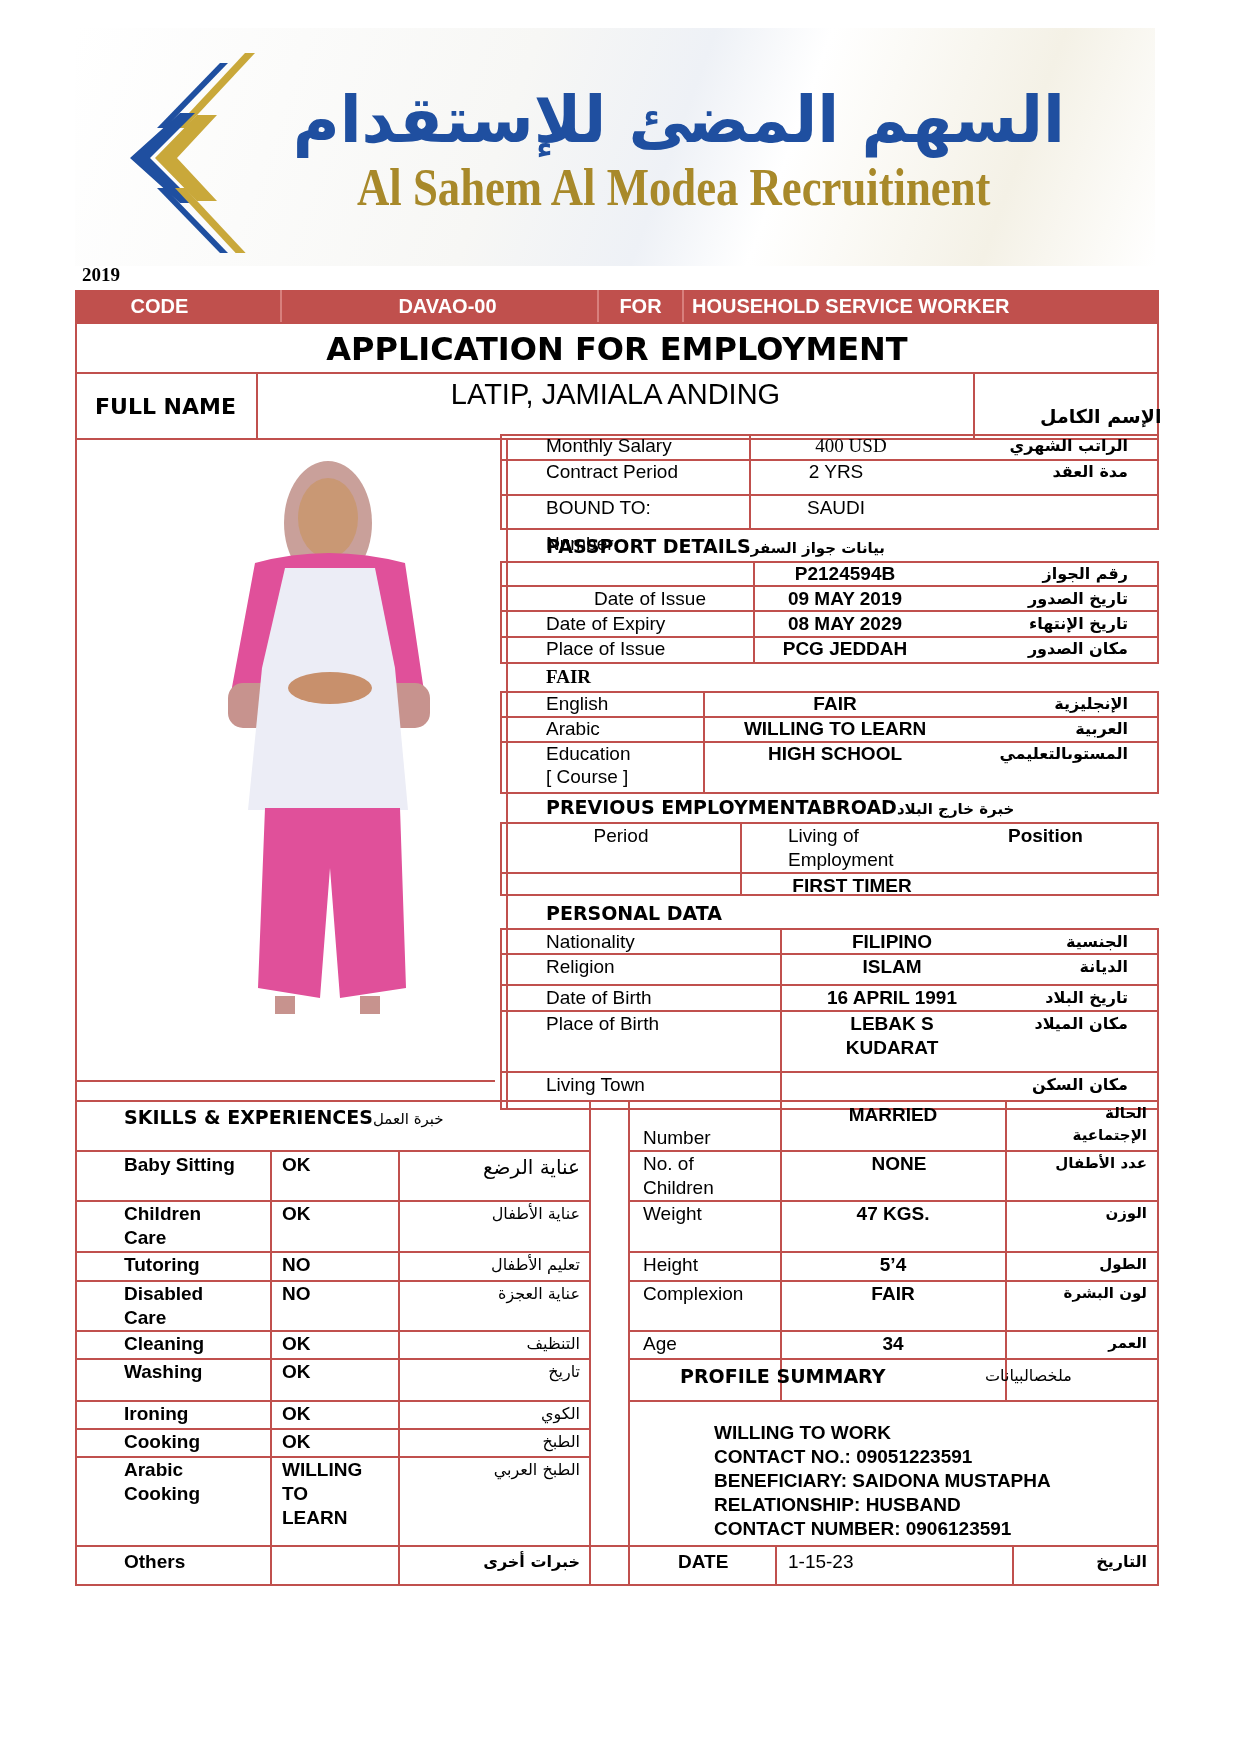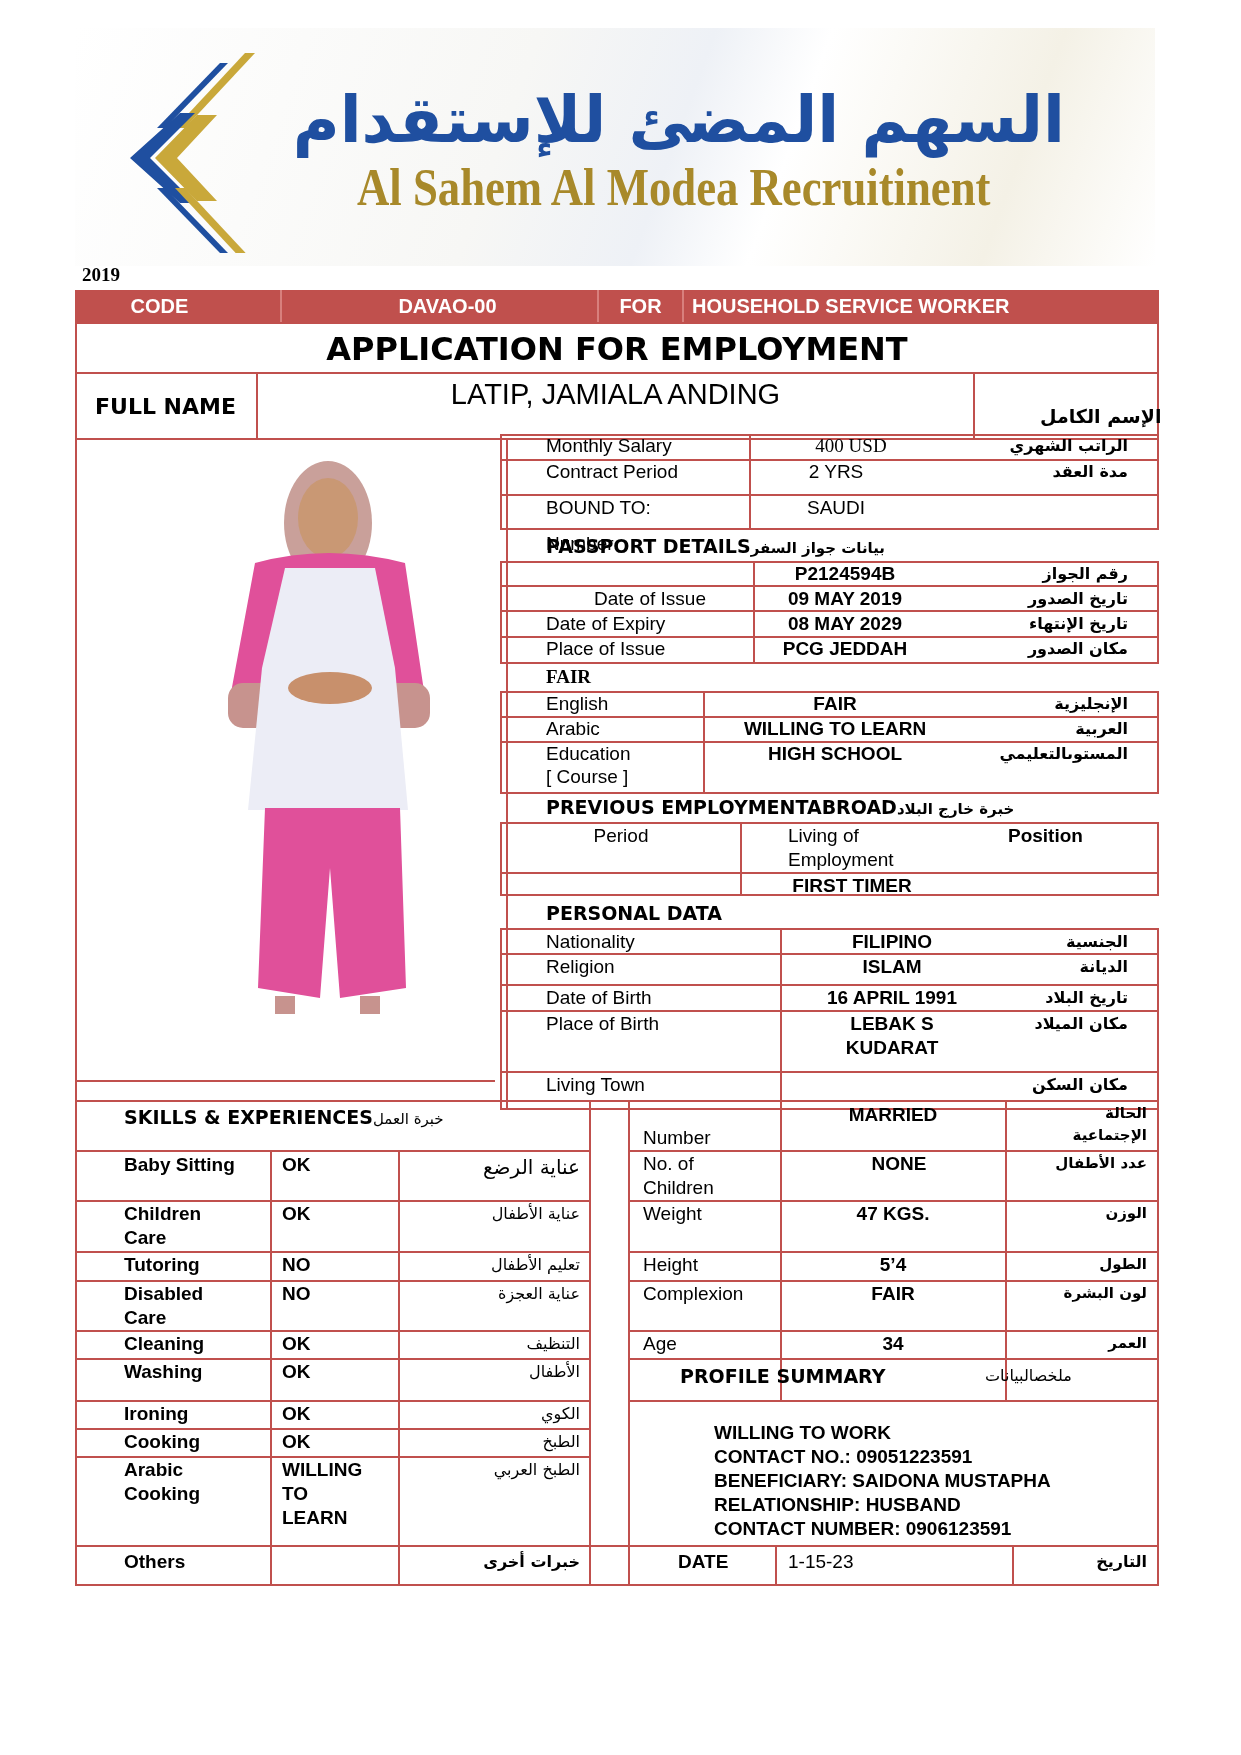--- a/index.html
+++ b/index.html
@@ -226,21 +226,21 @@
 <div class="t b" style="left:124px;top:1307px;">Care</div>
 <div class="t b" style="left:282px;top:1283px;">NO</div>
 <div class="t ar r" style="left:400px;top:1284px;width:180px;font-size:16px;">عناية العجزة</div>
 
 <div class="t b" style="left:124px;top:1333px;">Cleaning</div>
 <div class="t b" style="left:282px;top:1333px;">OK</div>
 <div class="t ar r" style="left:400px;top:1334px;width:180px;font-size:16px;">التنظيف</div>
 
 <div class="t b" style="left:124px;top:1361px;">Washing</div>
 <div class="t b" style="left:282px;top:1361px;">OK</div>
-<div class="t ar r" style="left:400px;top:1362px;width:180px;font-size:16px;">الأطفال</div>
+<div class="t ar r" style="left:400px;top:1362px;width:180px;font-size:16px;">تاريخ</div>
 
 <div class="t b" style="left:124px;top:1403px;">Ironing</div>
 <div class="t b" style="left:282px;top:1403px;">OK</div>
 <div class="t ar r" style="left:400px;top:1404px;width:180px;font-size:16px;">الكوي</div>
 
 <div class="t b" style="left:124px;top:1431px;">Cooking</div>
 <div class="t b" style="left:282px;top:1431px;">OK</div>
 <div class="t ar r" style="left:400px;top:1432px;width:180px;font-size:16px;">الطبخ</div>
 
 <div class="t b" style="left:124px;top:1459px;">Arabic</div>

